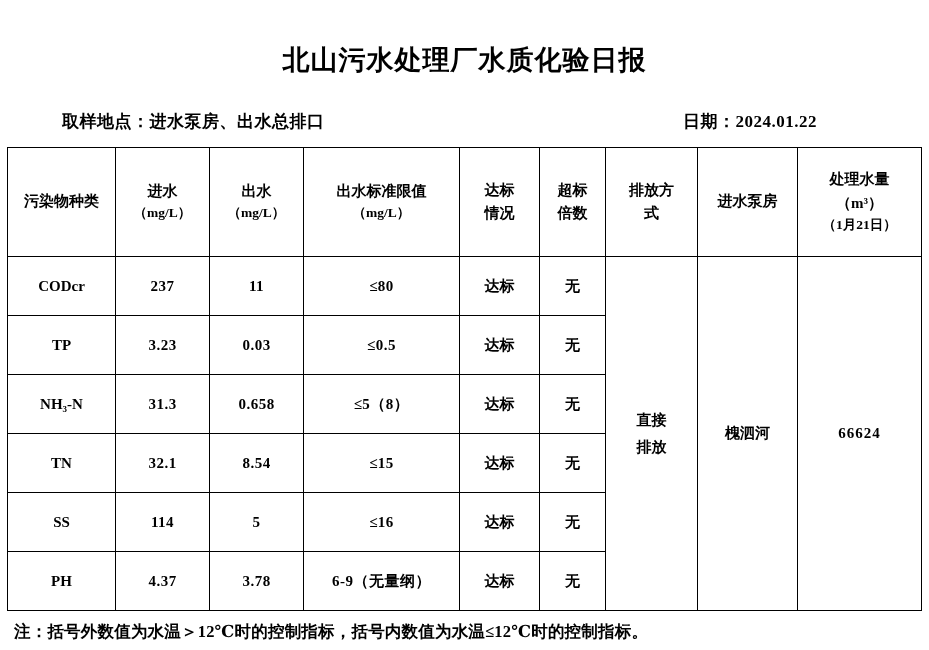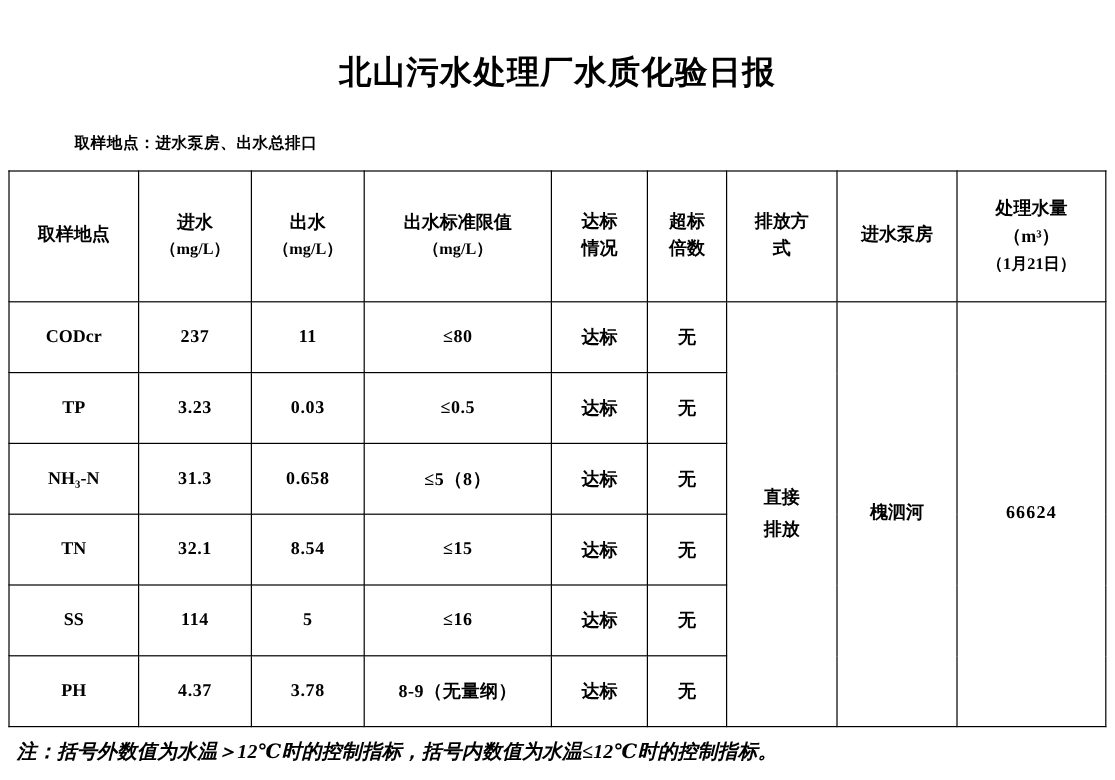--- a/index.html
+++ b/index.html
@@ -28,21 +28,21 @@
     letter-spacing: 1px;
     margin-top: 42px;
     font-family: Liberation Sans, sans-serif;
   }
   .meta-row {
     margin-top: 32px;
     padding: 0 22px 0 62px;
     display: flex;
     justify-content: space-between;
     align-items: baseline;
-    font-size: 13px;
+    font-size: 17px;
     font-weight: bold;
   }
   .meta-left {
     letter-spacing: 0.5px;
   }
   .meta-right {
     letter-spacing: 0.5px;
     padding-right: 90px;
   }
   table.report {
@@ -85,49 +85,49 @@
     font-size: 27px;
     font-weight: bold;
     letter-spacing: 1px;
   }
   .note {
     margin: 10px 0 0 0;
     padding-left: 14px;
     font-size: 16.5px;
     font-weight: bold;
     letter-spacing: 0.2px;
-    font-style: italic;
   }
 </style>
 </head>
 <body>
 
 <div class="page">
 
   <div class="doc-title">北山污水处理厂水质化验日报</div>
 
   <div class="meta-row">
     <div class="meta-left">取样地点：进水泵房、出水总排口</div>
+    <div class="meta-right">日期：2024.01.22</div>
   </div>
 
   <table class="report">
     <colgroup>
       <col style="width:108px">
       <col style="width:94px">
       <col style="width:94px">
       <col style="width:156px">
       <col style="width:80px">
       <col style="width:66px">
       <col style="width:92px">
       <col style="width:100px">
       <col style="width:124px">
     </colgroup>
     <thead>
       <tr>
-        <td>取样地点</td>
+        <td>污染物种类</td>
         <td>
           <span>进水</span>
           <span class="small-unit">（mg/L）</span>
         </td>
         <td>
           <span>出水</span>
           <span class="small-unit">（mg/L）</span>
         </td>
         <td>
           <span>出水标准限值</span>
@@ -197,21 +197,21 @@
         <td class="num-cell">114</td>
         <td class="num-cell">5</td>
         <td class="num-cell">≤16</td>
         <td>达标</td>
         <td>无</td>
       </tr>
       <tr>
         <td>PH</td>
         <td class="num-cell">4.37</td>
         <td class="num-cell">3.78</td>
-        <td class="num-cell">8-9（无量纲）</td>
+        <td class="num-cell">6-9（无量纲）</td>
         <td>达标</td>
         <td>无</td>
       </tr>
     </tbody>
   </table>
 
   <div class="note">注：括号外数值为水温＞12℃时的控制指标，括号内数值为水温≤12℃时的控制指标。</div>
 
 </div>
 

